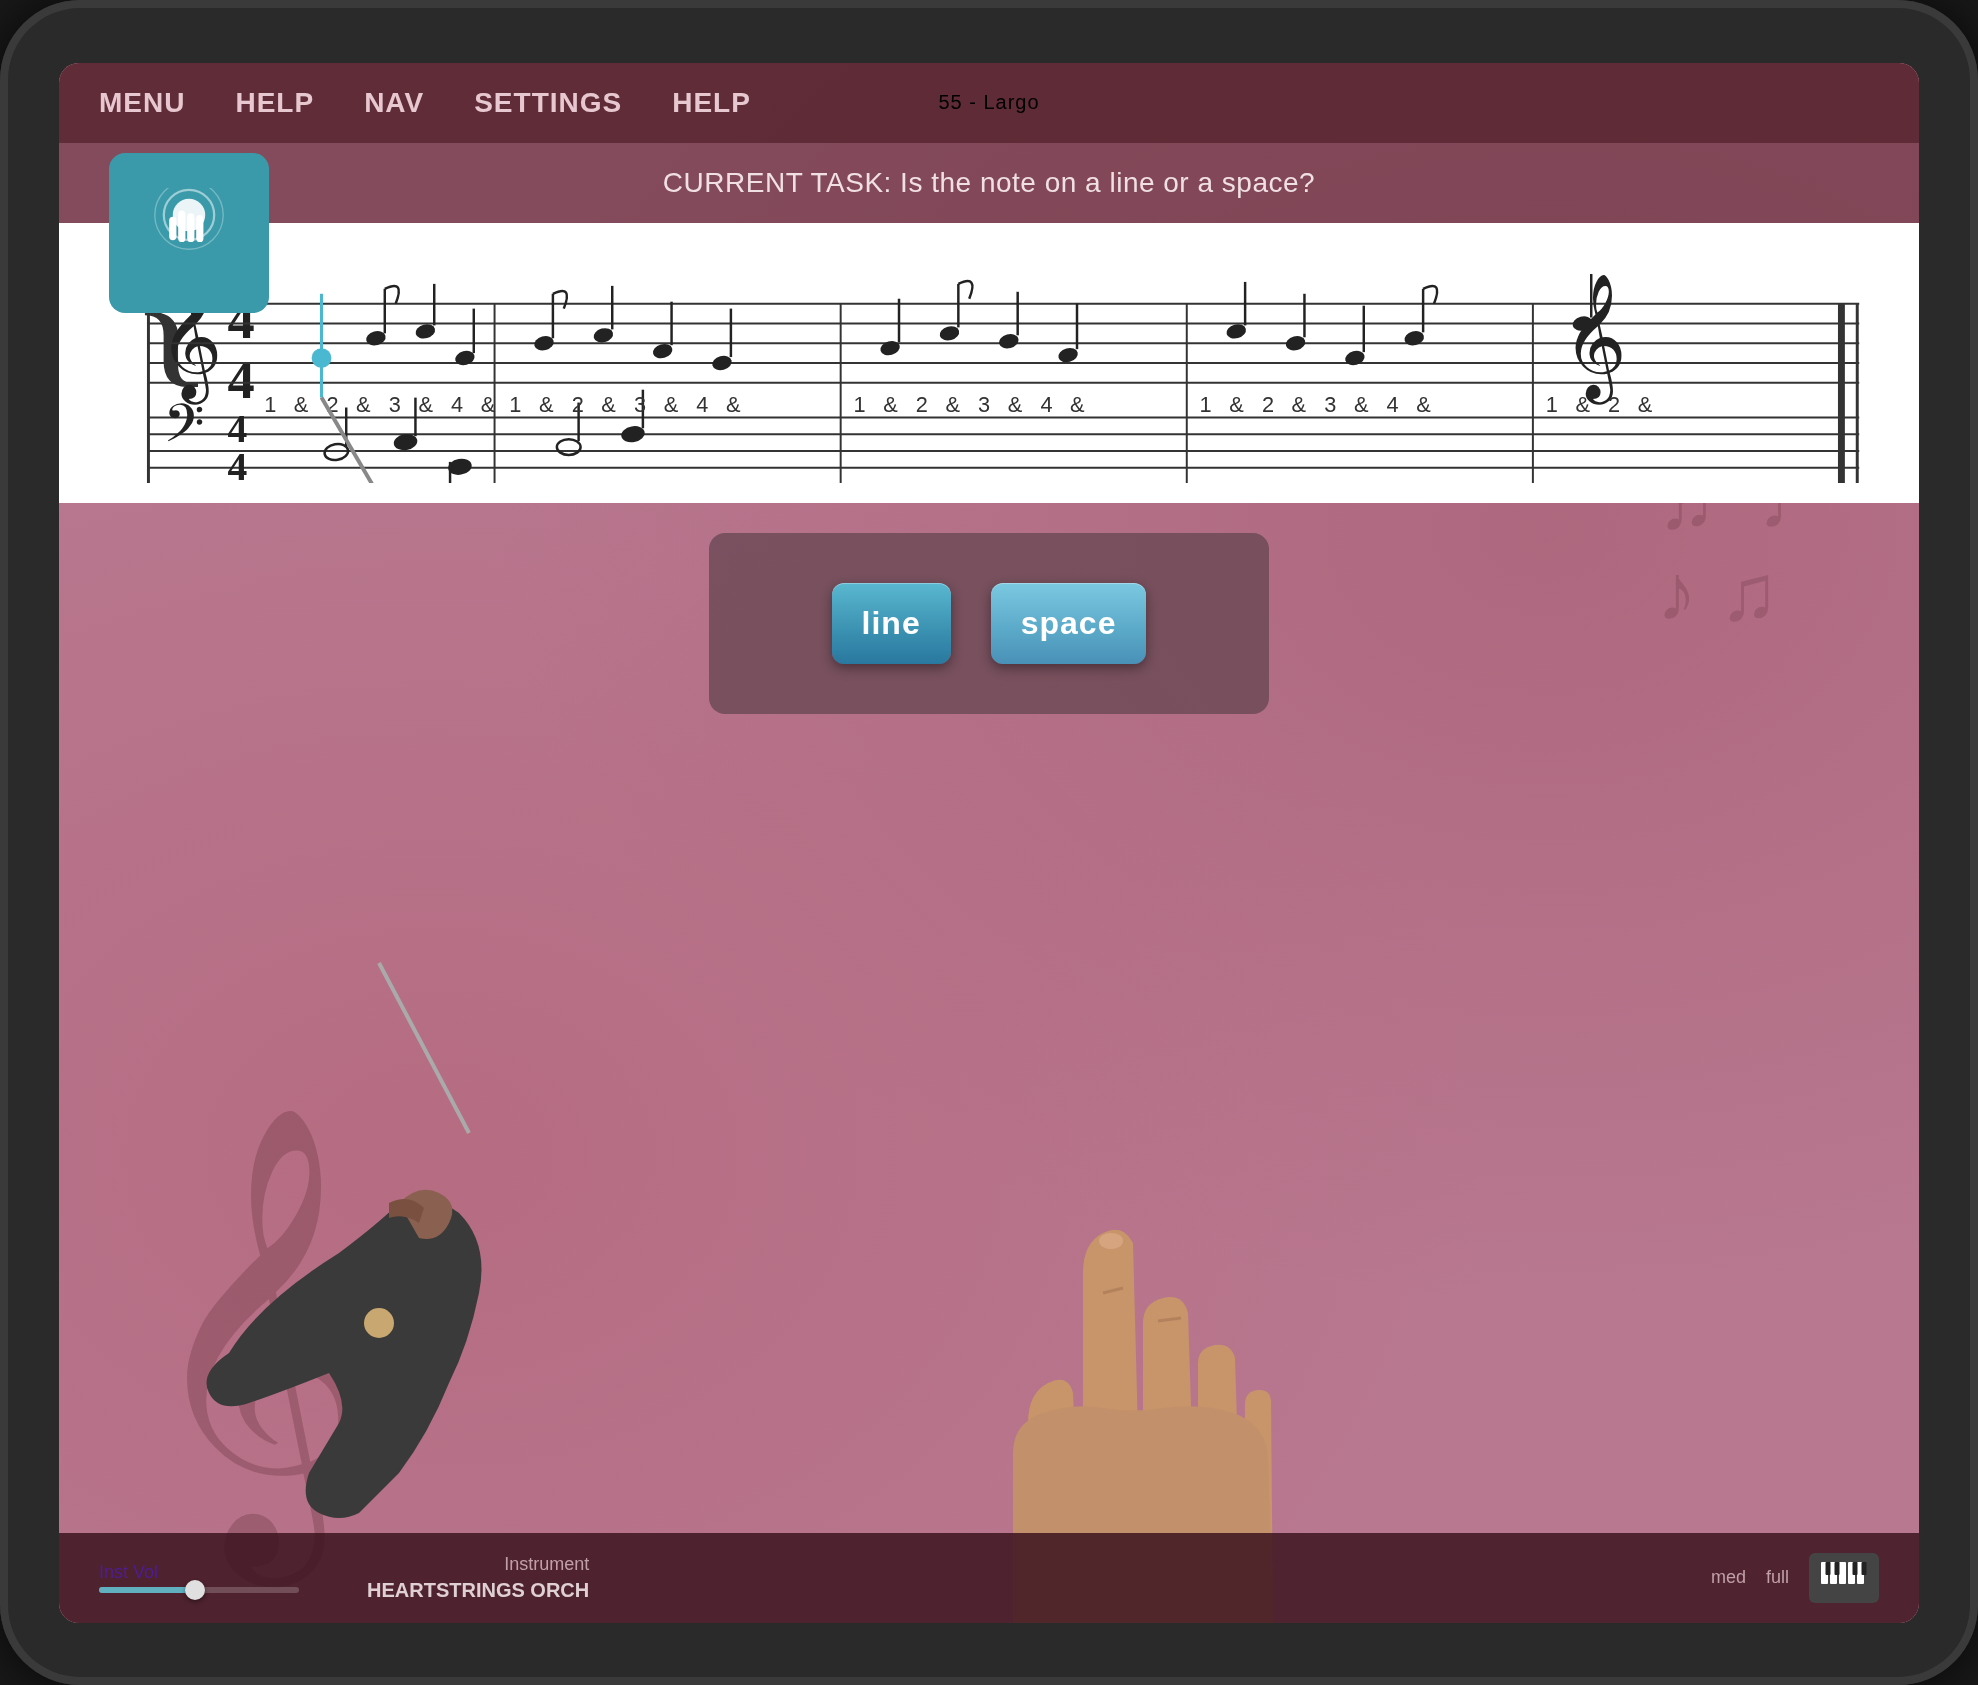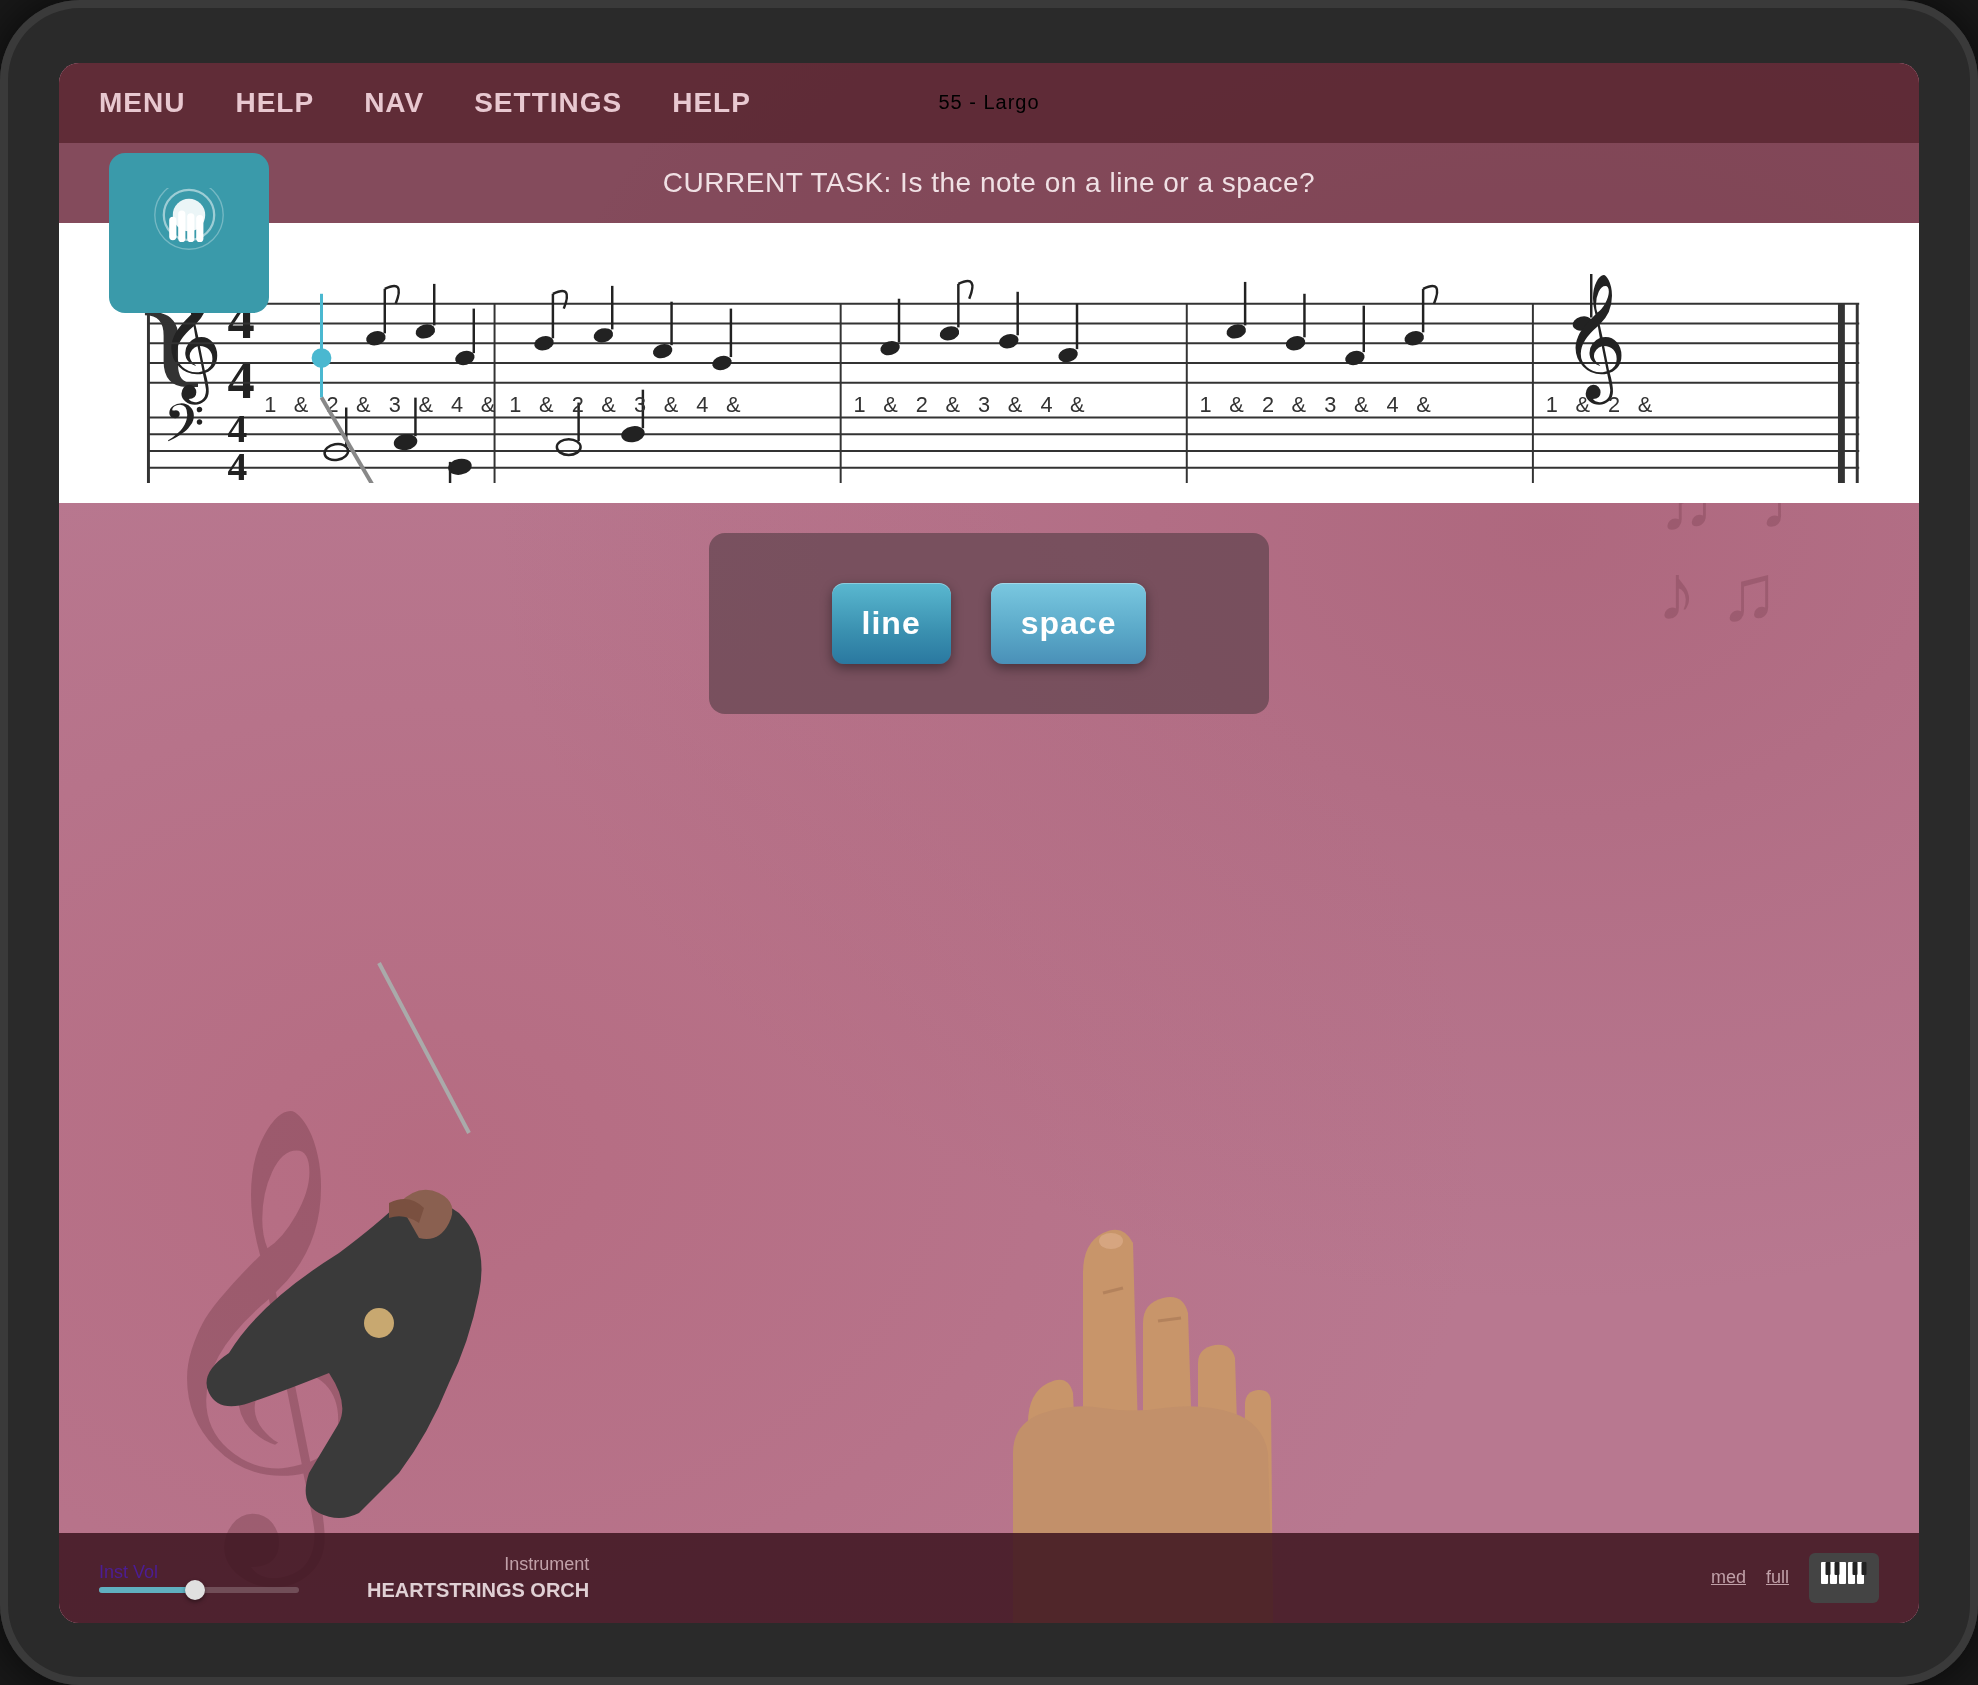--- a/index.html
+++ b/index.html
@@ -253,21 +253,20 @@
     .volume-buttons {
       display: flex;
       align-items: center;
       gap: 20px;
       margin-left: auto;
     }
 
     .vol-label {
       color: #c0a0a8;
       font-size: 18px;
-      text-decoration: underline;
     }
 
     .piano-icon {
       width: 70px;
       height: 50px;
       background: #444;
       border-radius: 6px;
       display: flex;
       align-items: center;
       justify-content: center;

